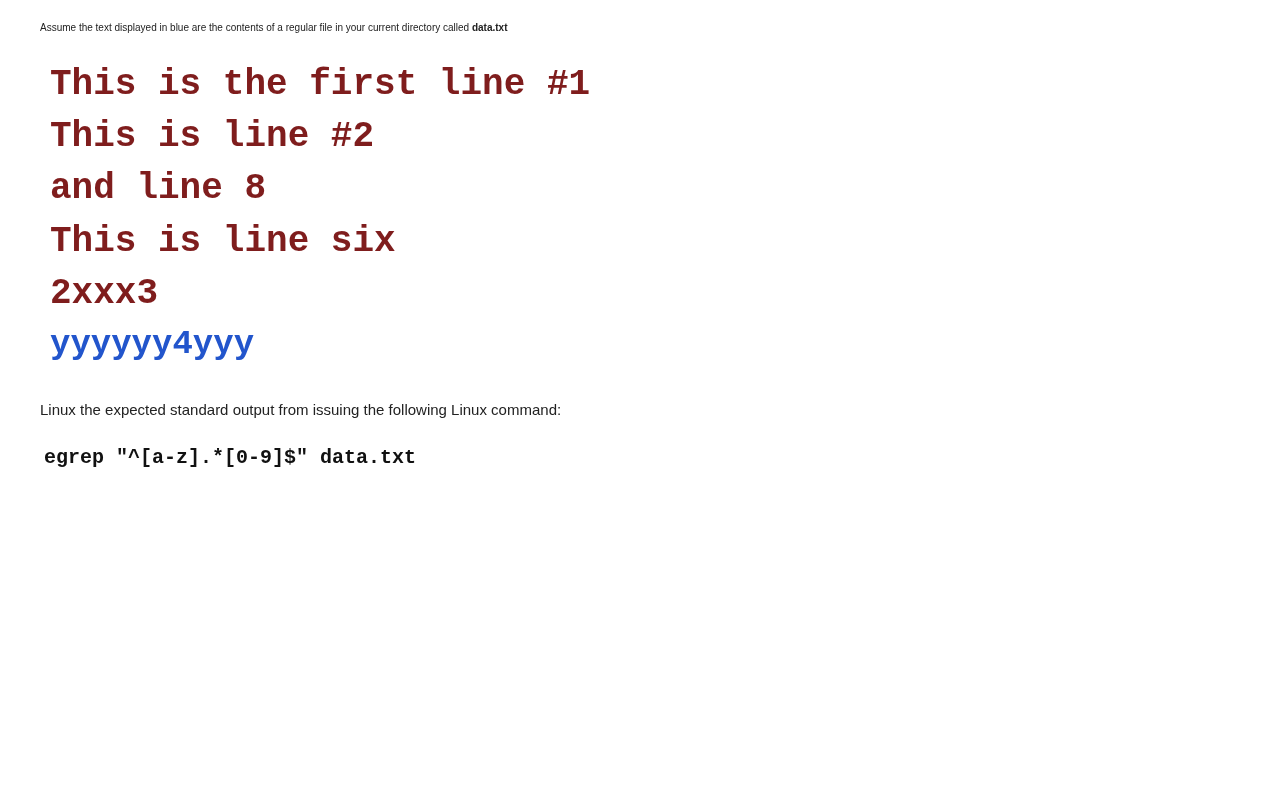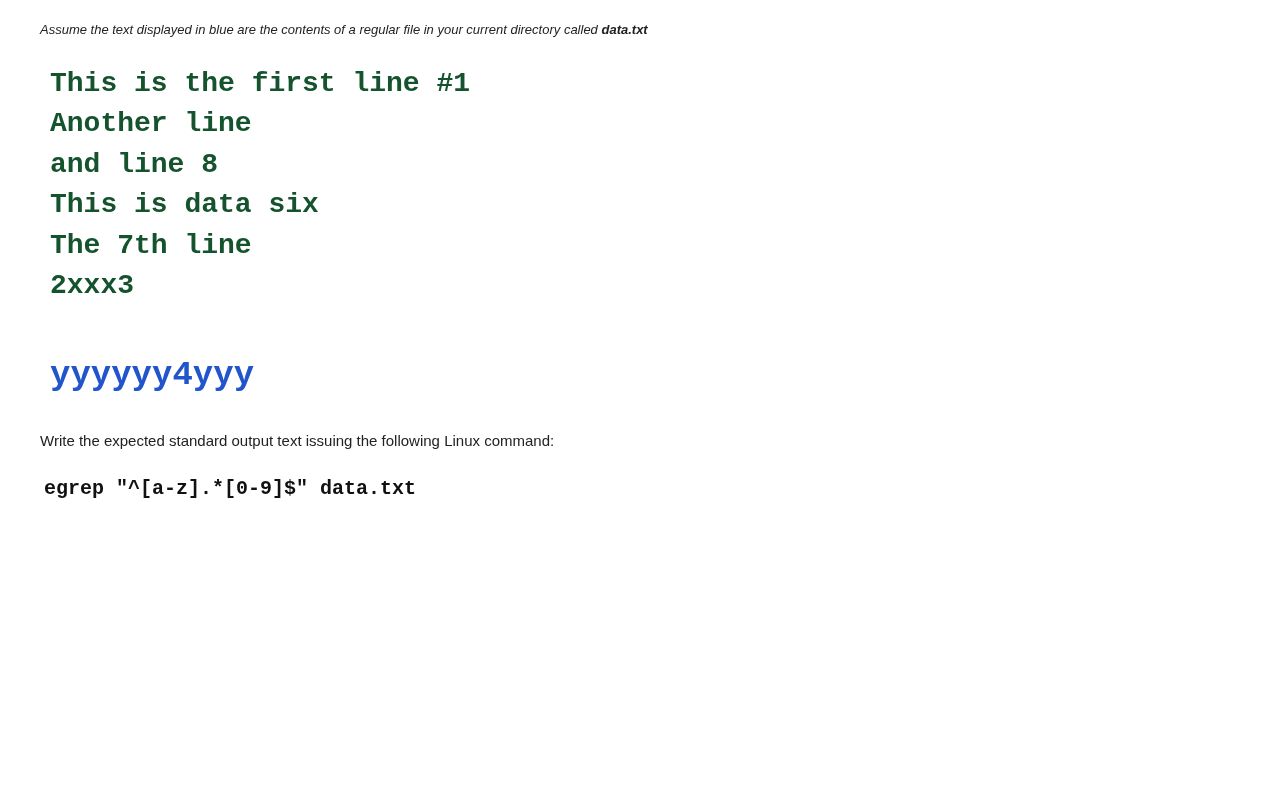--- a/index.html
+++ b/index.html
@@ -12,51 +12,49 @@
       background: #ffffff;
       font-family: Arial, sans-serif;
       font-size: 16px;
       color: #222222;
       width: 1288px;
       min-height: 808px;
       padding: 20px 40px;
     }
 
     .intro-text {
-      font-size: 13px;
+      font-size: 10px;
       color: #222222;
       margin-bottom: 24px;
       line-height: 1.5;
-      font-style: italic;
     }
 
     .intro-text strong {
       font-weight: bold;
     }
 
     .file-content {
       margin-left: 10px;
       margin-bottom: 30px;
     }
 
     .file-line {
       font-family: 'Courier New', Courier, monospace;
-      font-size: 28px;
+      font-size: 36px;
       font-weight: bold;
-      color: #14532d;
+      color: #7f1d1d;
       line-height: 1.45;
     }
 
     .file-line-large {
       font-family: 'Courier New', Courier, monospace;
       font-size: 34px;
       font-weight: bold;
       color: #2255cc;
       line-height: 1.45;
-      margin-top: 44px;
     }
 
     .write-instruction {
       font-size: 15px;
       color: #222222;
       margin-bottom: 24px;
       line-height: 1.5;
     }
 
     .command-block {
@@ -69,23 +67,22 @@
   </style>
 </head>
 <body>
 
 <p class="intro-text">
   <span>Assume the text displayed in blue are the contents of a regular file in your current directory called </span><strong>data.txt</strong>
 </p>
 
 <div class="file-content">
   <div class="file-line">This is the first line #1</div>
-  <div class="file-line">Another line</div>
+  <div class="file-line">This is line #2</div>
   <div class="file-line">and line 8</div>
-  <div class="file-line">This is data six</div>
-  <div class="file-line">The 7th line</div>
+  <div class="file-line">This is line six</div>
   <div class="file-line">2xxx3</div>
   <div class="file-line-large">yyyyyy4yyy</div>
 </div>
 
-<p class="write-instruction">Write the expected standard output text issuing the following Linux command:</p>
+<p class="write-instruction">Linux the expected standard output from issuing the following Linux command:</p>
 
 <div class="command-block">egrep "^[a-z].*[0-9]$" data.txt</div>
 
 </body></html>

